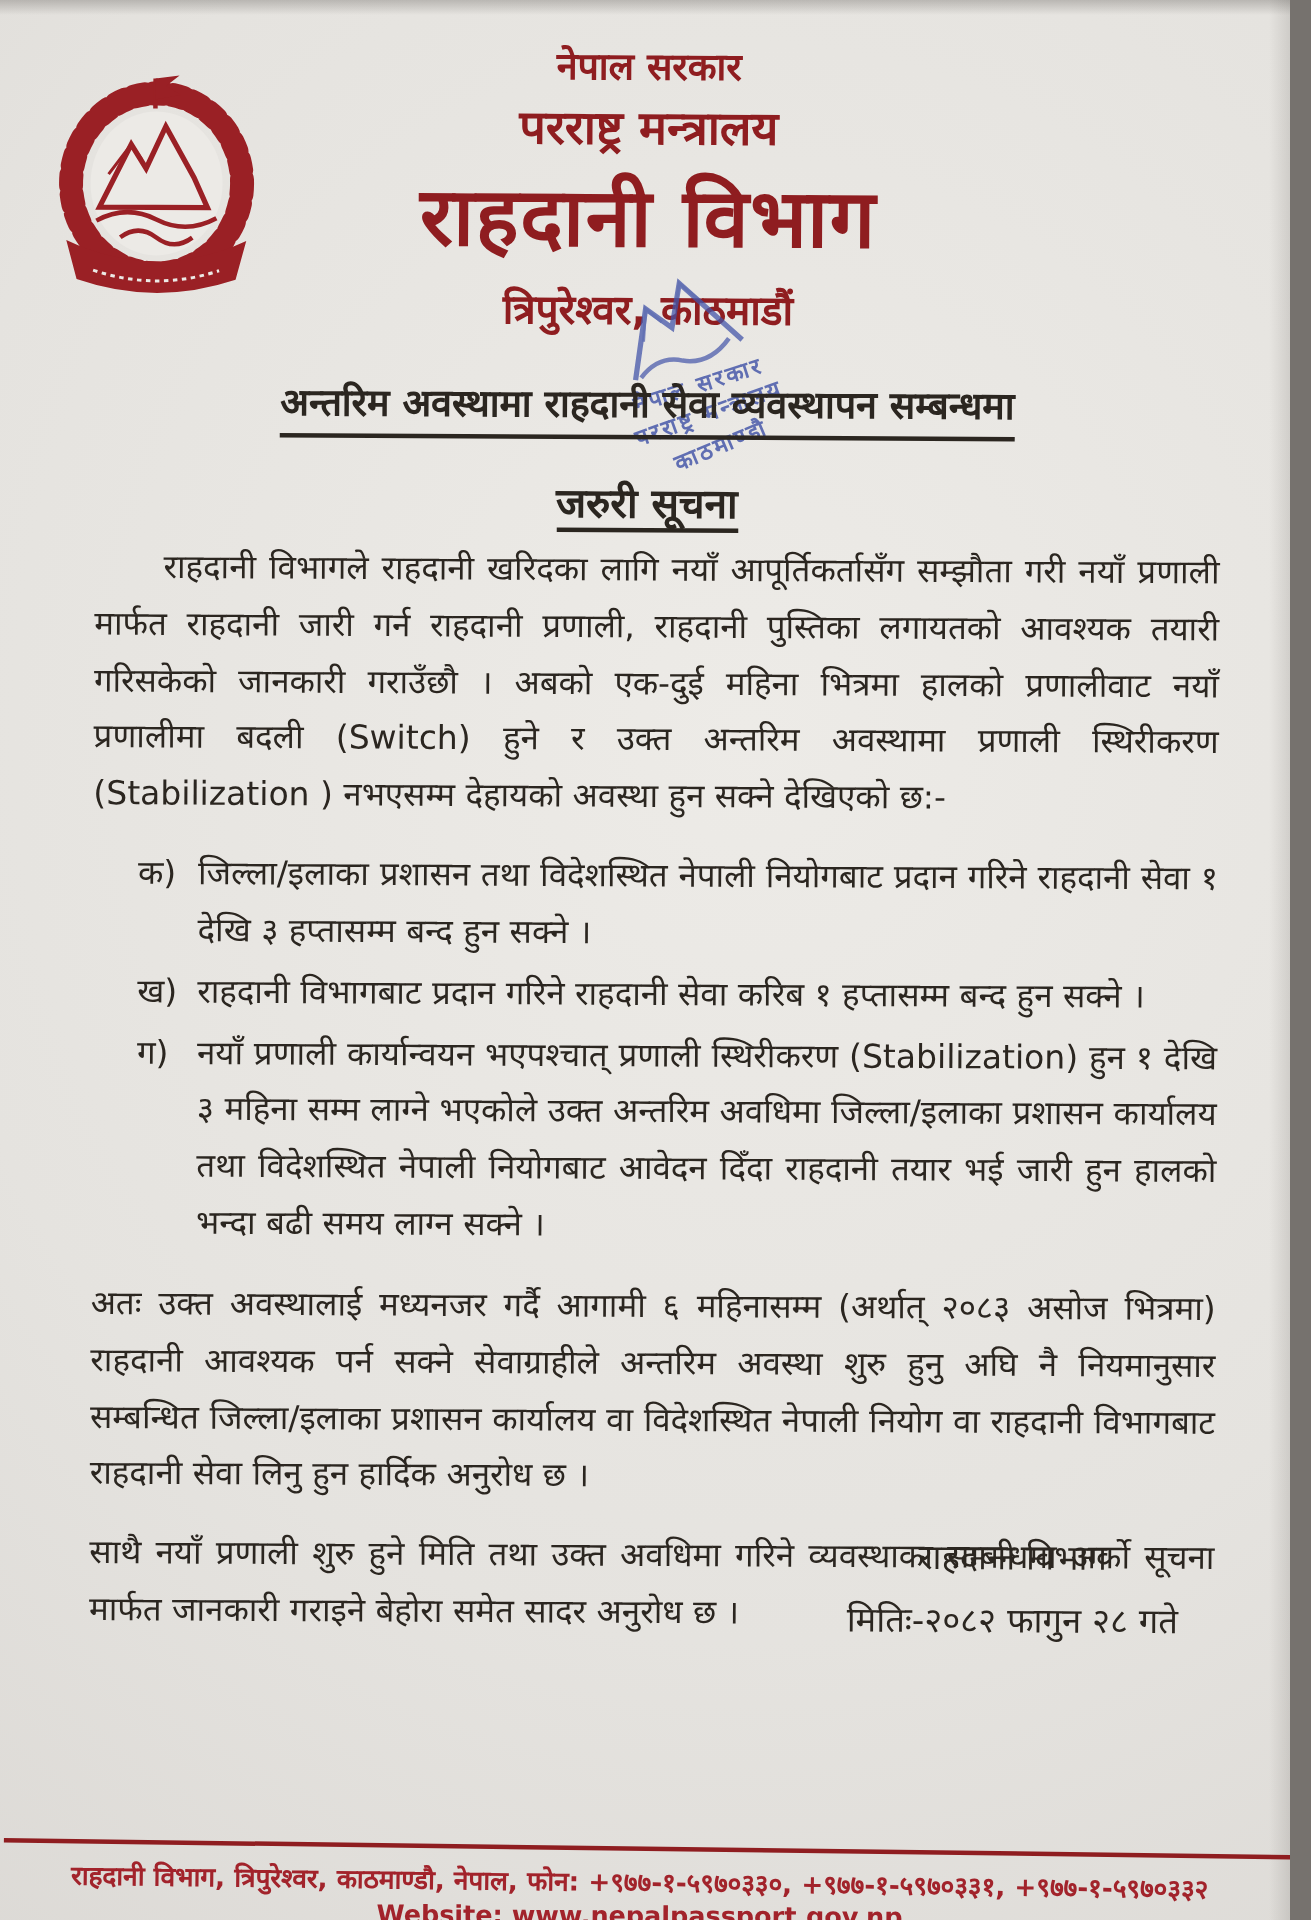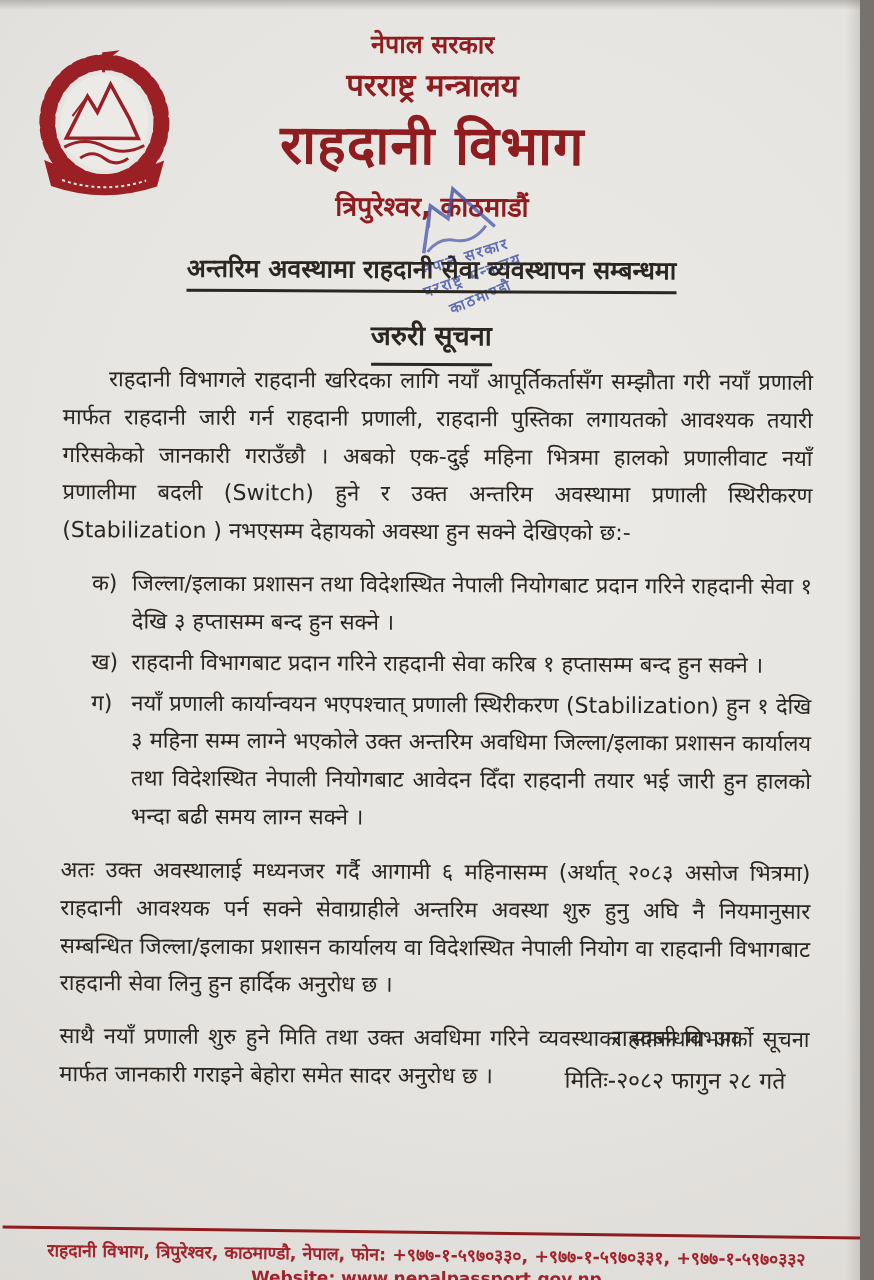--- a/index.html
+++ b/index.html
@@ -28,21 +28,21 @@
   .stamp-line{font-size:15px;font-weight:bold;letter-spacing:2px;line-height:1.35;}
   .sl1{transform:rotate(3deg);}
   .sl2{transform:rotate(1deg);}
   .sl3{transform:rotate(-2deg);margin-top:2px;}
 
   .subject{position:absolute;top:251px;left:0;width:100%;text-align:center;
     font-size:25px;font-weight:bold;}
   .subject .u{border-bottom:3px solid #2b2620;padding-bottom:6px;}
   .notice-title{position:absolute;top:316px;left:0;width:100%;text-align:center;
     font-size:27px;font-weight:bold;}
-  .notice-title .u{border-bottom:3px solid #2b2620;padding-bottom:12px;}
+  .notice-title .u{border-bottom:3px solid #2b2620;padding-bottom:0;}
 
   .content{position:absolute;top:362px;left:62px;width:750px;
     font-size:22px;line-height:1.72;text-align:justify;}
   .content p{margin:0 0 15px 0;}
   .p-indent{text-indent:46px;}
   .list{margin:0 0 16px 30px;}
   .li{display:flex;margin-bottom:3px;}
   .marker{flex:0 0 40px;}
   .li-text{flex:1;text-align:justify;}
 

